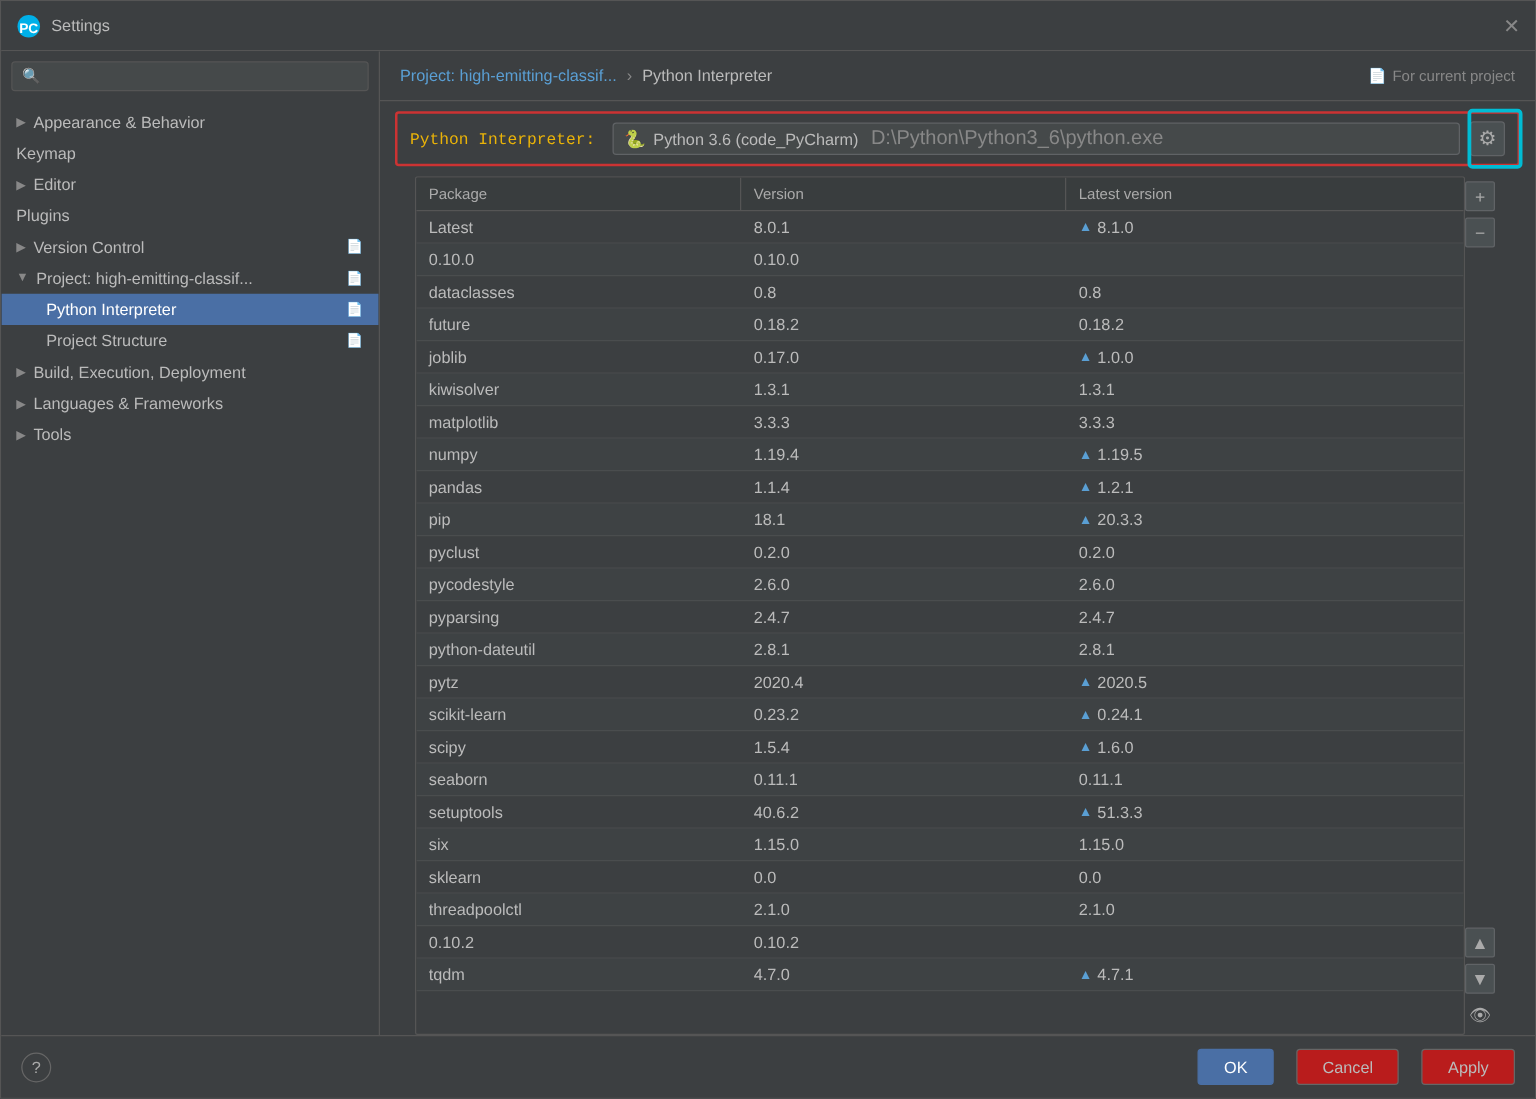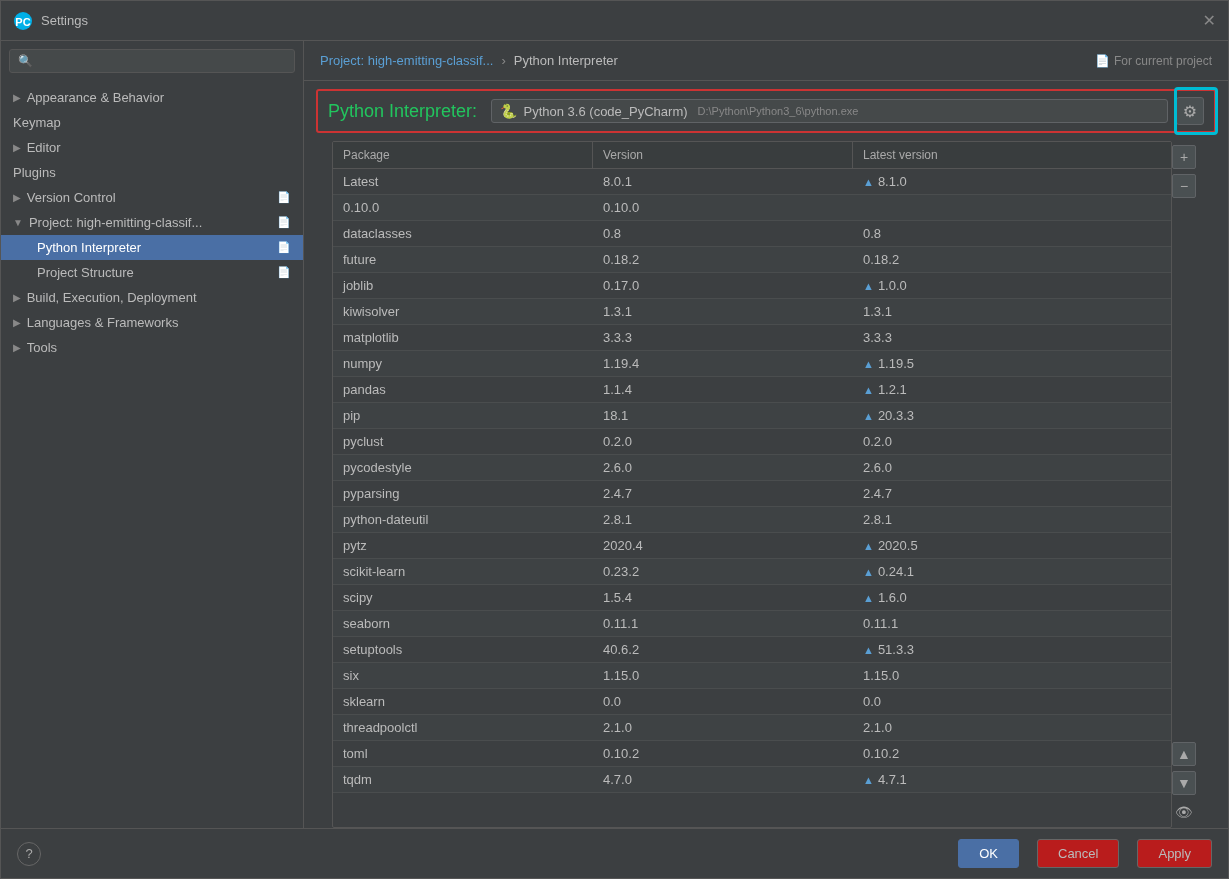--- a/index.html
+++ b/index.html
@@ -147,43 +147,44 @@
       border: 2px solid #cc3333;
       border-radius: 3px;
       padding: 6px 10px;
       display: flex;
       align-items: center;
       gap: 8px;
       background: #3c3f41;
       position: relative;
     }
     .interpreter-label {
-      color: #22c55e;
-      font-size: 18px;
+      color: #eab308;
+      font-size: 13px;
       white-space: nowrap;
       margin-right: 6px;
+      font-family: Liberation Mono, monospace;
     }
     .interpreter-select {
       flex: 1;
       background: #45494a;
       border: 1px solid #606366;
       border-radius: 3px;
       padding: 3px 8px;
       color: #bbbbbb;
       font-size: 13px;
       display: flex;
       align-items: center;
       gap: 6px;
       cursor: pointer;
     }
     .interpreter-select .python-icon {
       font-size: 14px;
     }
     .interpreter-select .name { color: #bbbbbb; text-align: right; }
-    .interpreter-select .path { color: #888; margin-left: 4px; font-size: 11px; }
+    .interpreter-select .path { color: #888; margin-left: 4px; font-size: 16px; }
     .gear-btn {
       width: 28px;
       height: 28px;
       background: #4a5052;
       border: 1px solid #606366;
       border-radius: 3px;
       display: flex;
       align-items: center;
       justify-content: center;
       cursor: pointer;
@@ -522,21 +523,20 @@
                 <div class="td">sklearn</div>
                 <div class="td">0.0</div>
                 <div class="td">0.0</div>
               </div>
               <div class="table-row alt">
                 <div class="td">threadpoolctl</div>
                 <div class="td">2.1.0</div>
                 <div class="td">2.1.0</div>
               </div>
               <div class="table-row">
-                <div class="td">toml</div>
                 <div class="td">0.10.2</div>
                 <div class="td">0.10.2</div>
               </div>
               <div class="table-row alt">
                 <div class="td">tqdm</div>
                 <div class="td">4.7.0</div>
                 <div class="td upgrade"><span class="upgrade-arrow">▲</span> 4.7.1</div>
               </div>
             </div>
         </div>

